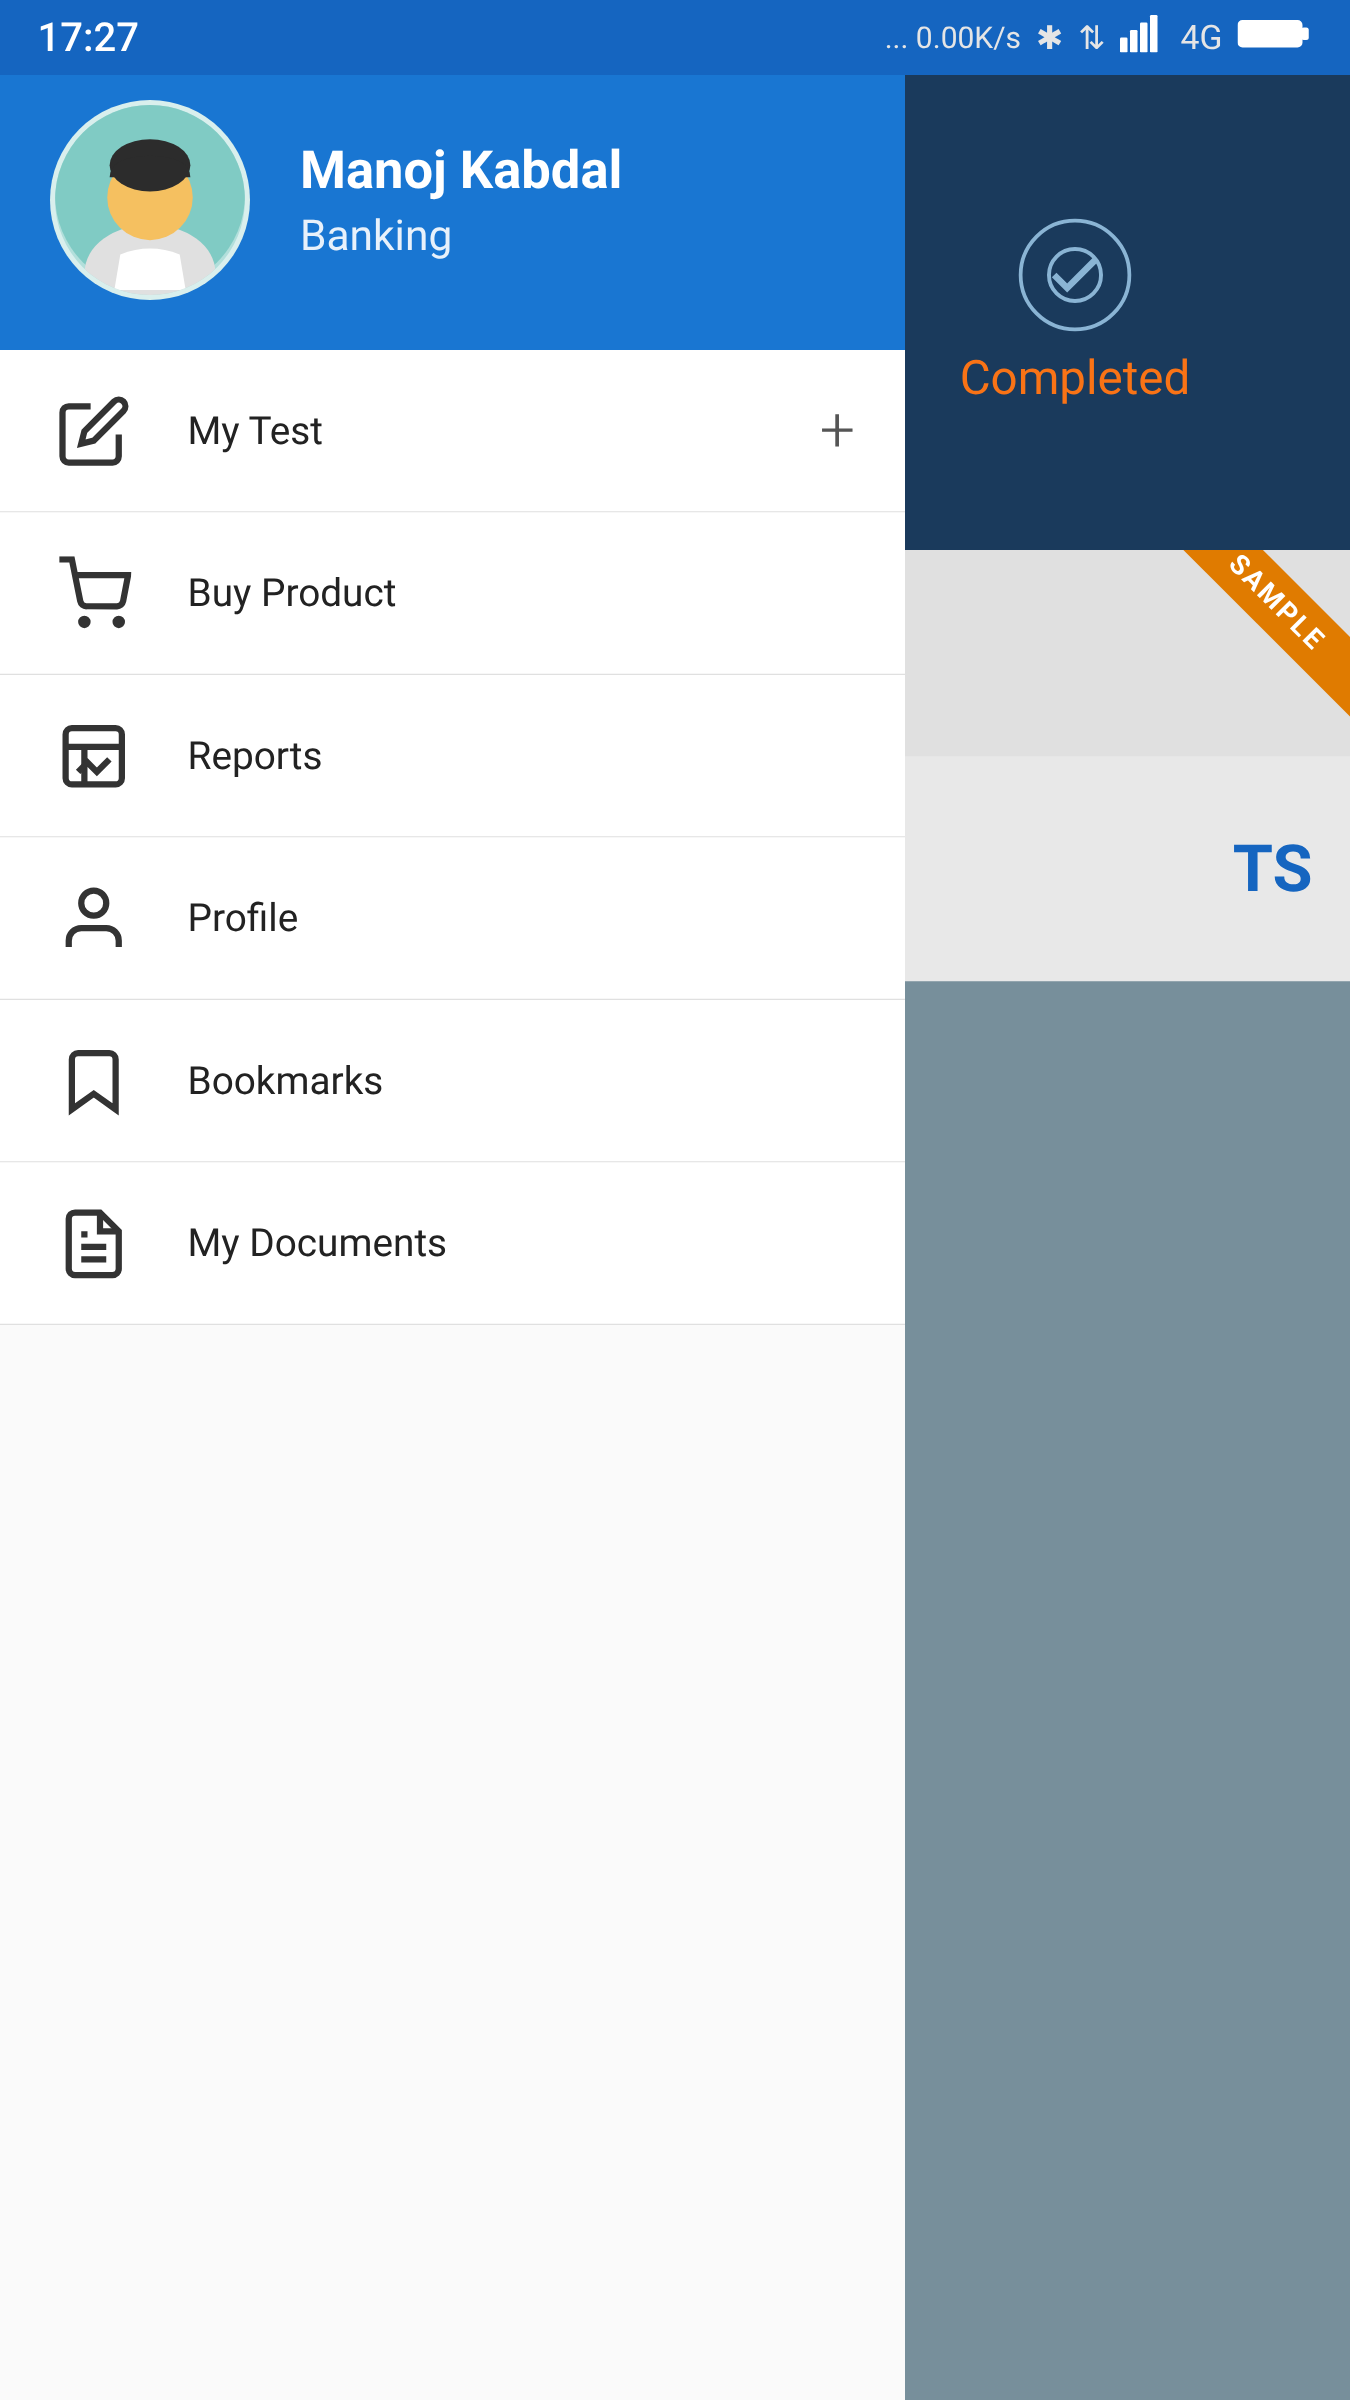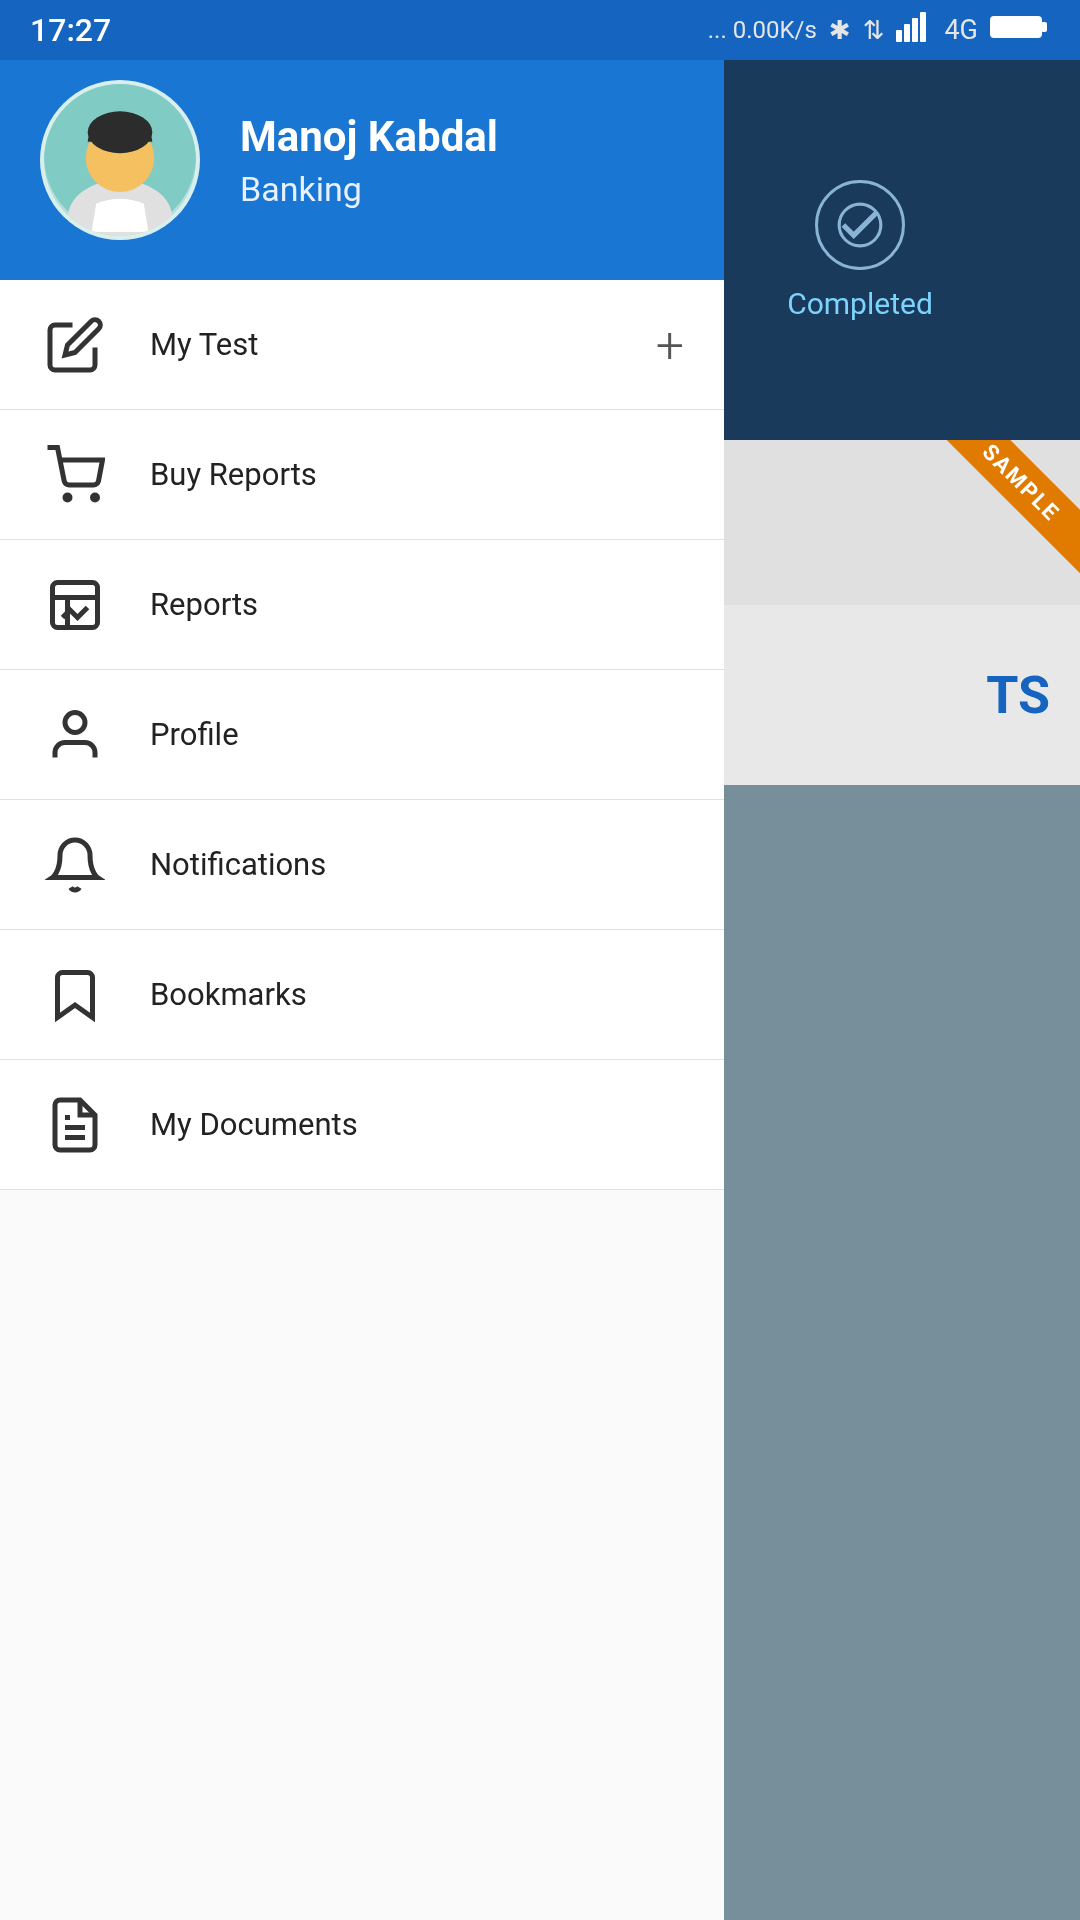--- a/index.html
+++ b/index.html
@@ -85,22 +85,22 @@
       border: 3px solid #8ab4d4;
       border-radius: 50%;
       display: flex;
       align-items: center;
       justify-content: center;
       color: #8ab4d4;
       font-size: 48px;
     }
 
     .completed-label {
-      color: #7dd3fc;
-      font-size: 30px;
+      color: #f97316;
+      font-size: 38px;
     }
 
     
     .sample-ribbon-container {
       position: absolute;
       top: 440px;
       right: 0;
       width: 440px;
       height: 180px;
       background: #e0e0e0;
@@ -313,21 +313,21 @@
     </div>
 
     <div class="menu-item">
       <div class="menu-icon">
         <svg viewBox="0 0 24 24">
             <circle cx="9" cy="21" r="1"></circle>
             <circle cx="20" cy="21" r="1"></circle>
             <path d="M1 1h4l2.68 13.39a2 2 0 002 1.61h9.72a2 2 0 002-1.61L23 6H6"></path>
           </svg>
       </div>
-      <span class="menu-label">Buy Reports</span>
+      <span class="menu-label">Buy Product</span>
     </div>
 
     <div class="menu-item">
       <div class="menu-icon">
         <svg viewBox="0 0 24 24">
             <rect x="3" y="3" width="18" height="18" rx="2"></rect>
             <line x1="3" y1="9" x2="21" y2="9"></line>
             <line x1="9" y1="21" x2="9" y2="9"></line>
             <path d="M7 17l3-3 3 3 4-4"></path>
           </svg>
@@ -338,29 +338,20 @@
     <div class="menu-item">
       <div class="menu-icon">
         <svg viewBox="0 0 24 24">
             <path d="M20 21v-2a4 4 0 00-4-4H8a4 4 0 00-4 4v2"></path>
             <circle cx="12" cy="7" r="4"></circle>
           </svg>
       </div>
       <span class="menu-label">Profile</span>
     </div>
 
-    <div class="menu-item">
-      <div class="menu-icon">
-        <svg viewBox="0 0 24 24">
-            <path d="M18 8A6 6 0 006 8c0 7-3 9-3 9h18s-3-2-3-9"></path>
-            <path d="M13.73 21a2 2 0 01-3.46 0"></path>
-          </svg>
-      </div>
-      <span class="menu-label">Notifications</span>
-    </div>
 
     <div class="menu-item">
       <div class="menu-icon">
         <svg viewBox="0 0 24 24">
             <path d="M19 21l-7-5-7 5V5a2 2 0 012-2h10a2 2 0 012 2z"></path>
           </svg>
       </div>
       <span class="menu-label">Bookmarks</span>
     </div>
 

